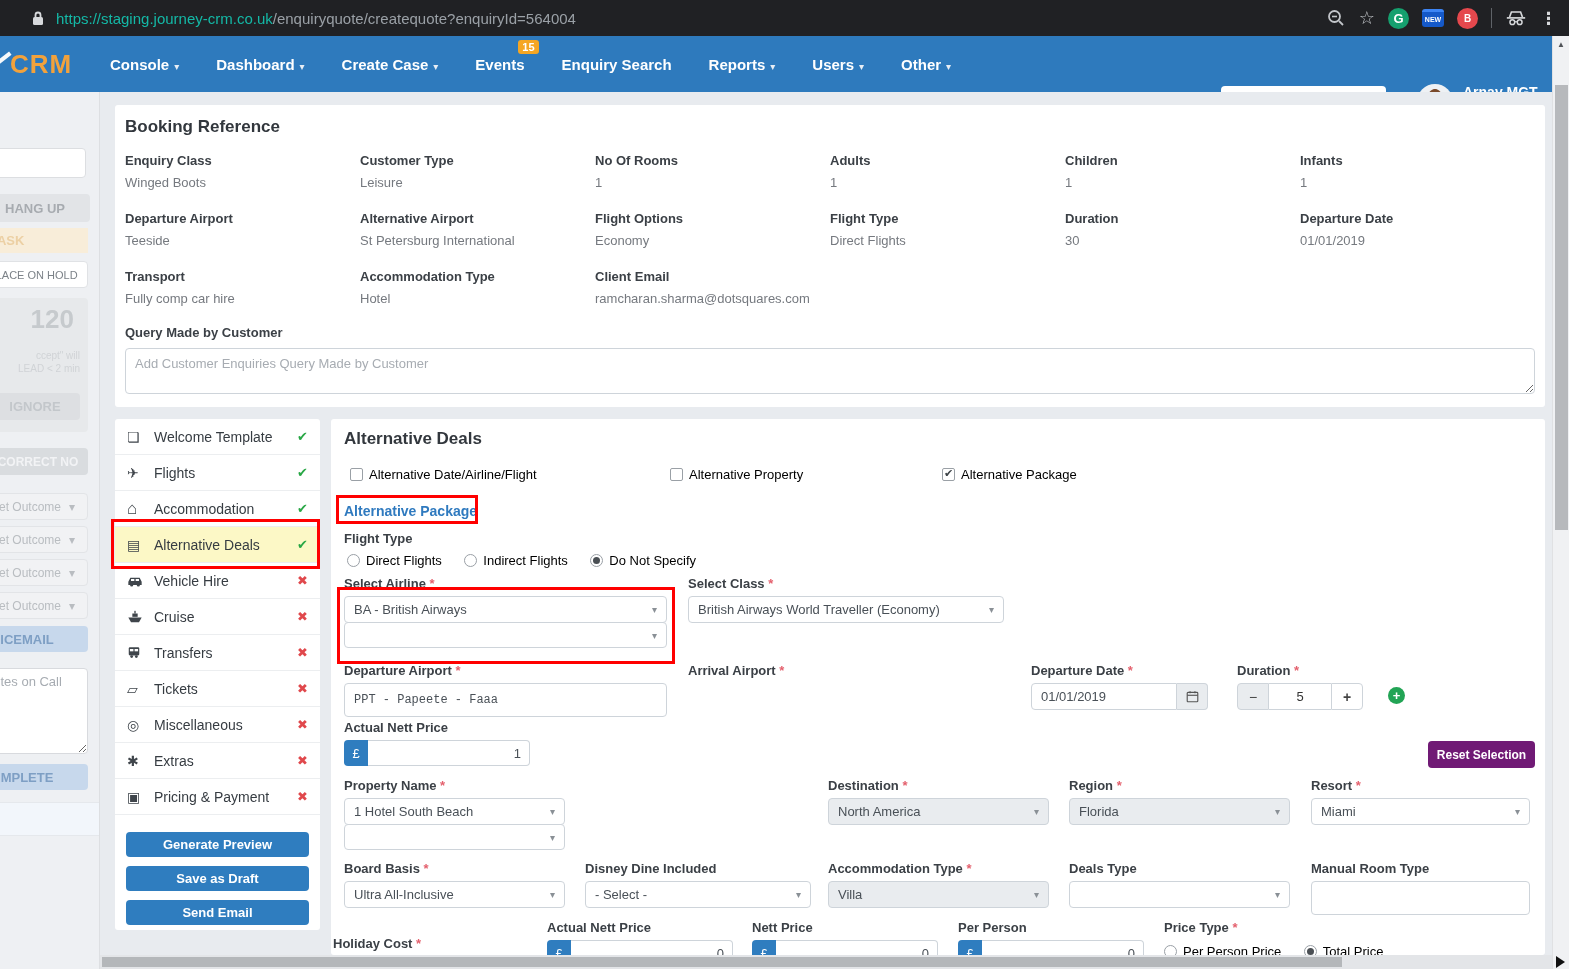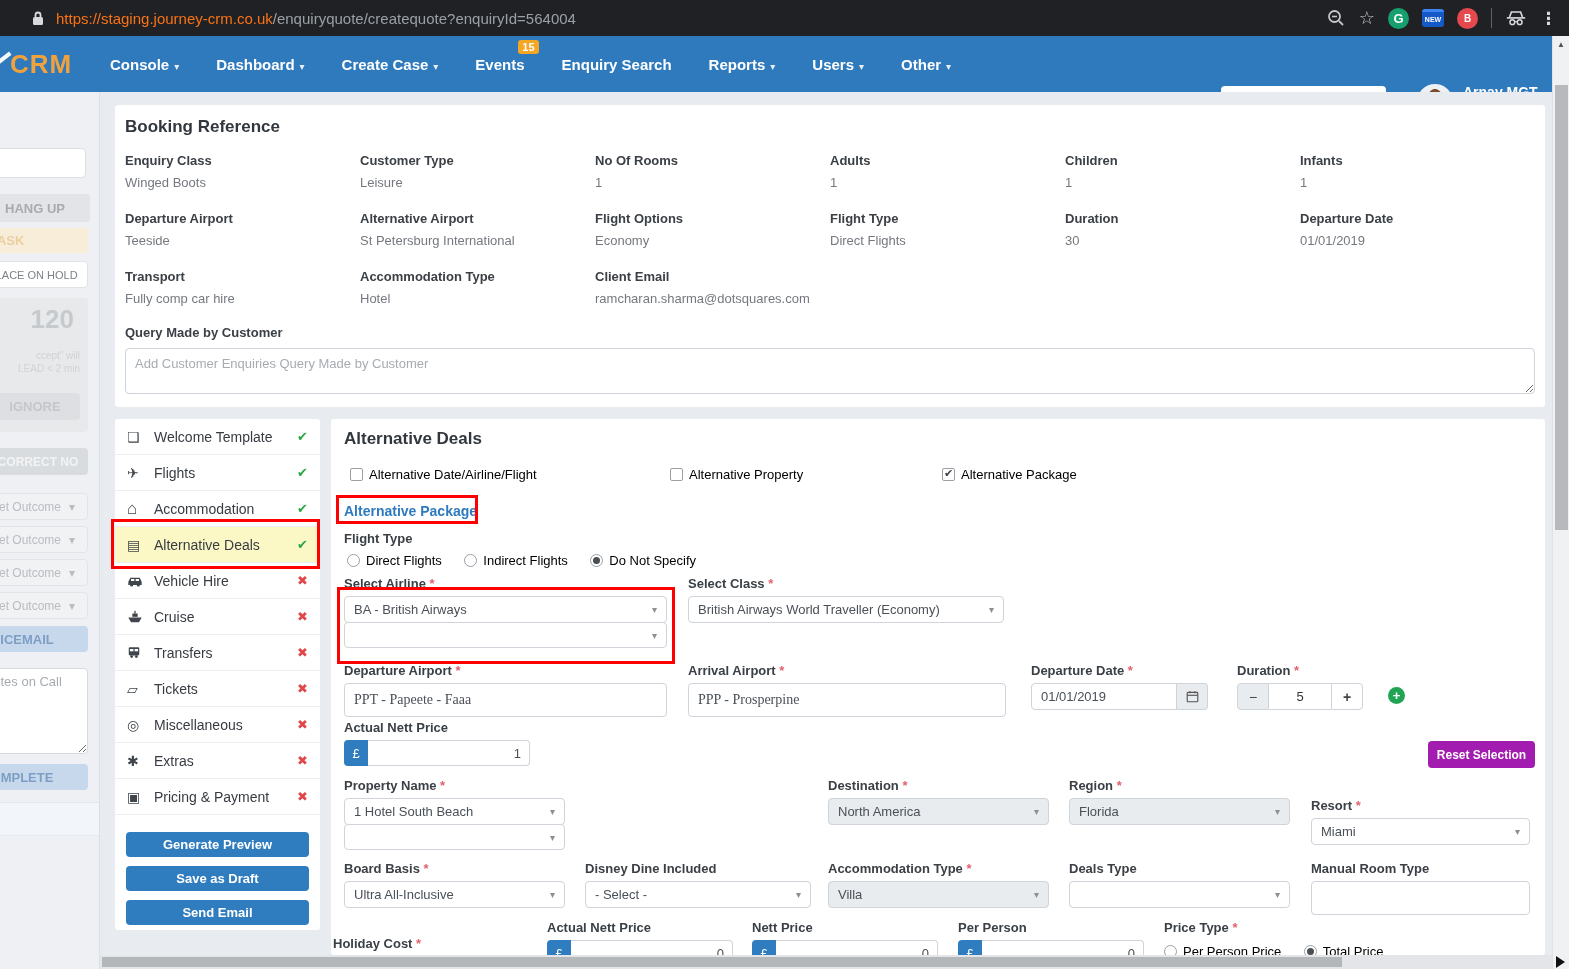--- a/index.html
+++ b/index.html
@@ -3,21 +3,21 @@
 <meta charset="utf-8">
 <style>
   * { margin:0; padding:0; box-sizing:border-box; }
   html,body { width:1569px; height:969px; overflow:hidden; background:#e8ebef;
               font-family:"Liberation Sans","DejaVu Sans",sans-serif; }
 
   
   .browser-bar { position:absolute; left:0; top:0; width:1569px; height:36px; background:#202124;
                  display:flex; align-items:center; }
   .url { margin-left:56px; font-size:15px; white-space:nowrap; }
-  .url .host { color:#f97316; }
+  .url .host { color:#14b8a6; }
   .url .path { color:#9aa0a6; }
   .lock { position:absolute; left:32px; top:10px; }
   .bicons { position:absolute; right:12px; top:0; height:36px; display:flex; align-items:center; gap:13px; }
   .bstar { color:#c3c6ca; font-size:18px; }
   .gram { width:21px; height:21px; border-radius:50%; background:#15a06e; color:#fff; font-weight:bold;
           font-size:13px; display:flex; align-items:center; justify-content:center; }
   .newb { width:22px; height:18px; border-radius:3px; background:#1559c9; color:#fff; font-weight:bold;
           font-size:7px; display:flex; align-items:center; justify-content:center; border-top:3px solid #3d85f5; }
   .redb { width:21px; height:21px; border-radius:50%; background:#e5484d; color:#fff; font-weight:bold;
           font-size:10px; display:flex; align-items:center; justify-content:center; }
@@ -86,22 +86,22 @@
 
   
   .formcard { left:231px; top:327px; width:1214px; height:536px; overflow:hidden; }
   .fgroup { position:absolute; }
   .flabel { font-size:13px; font-weight:bold; color:#3b4046; margin-bottom:5px; white-space:nowrap; }
   .req::after { content:" *"; color:#e4606d; }
   .sel { border:1px solid #ced4da; border-radius:4px; height:27px; display:flex; align-items:center;
          padding:0 9px; font-size:13px; color:#495057; background:#fff; cursor:pointer; }
   .sel .car { margin-left:auto; color:#8a9096; font-size:10px; }
   .sel.gray { background:#e9ecef; }
-  .inp { border:1px solid #ced4da; border-radius:4px; height:27px; padding:16px 9px; font-size:14px;
-         color:#495057; width:100%; font-family:Liberation Serif, serif; }
+  .inp { border:1px solid #ced4da; border-radius:4px; height:27px; padding:16px 9px; font-size:12px;
+         color:#495057; width:100%; font-family:Liberation Mono, monospace; }
   .money { display:flex; height:26px; }
   .money .cur { background:#2f7dbf; color:#fff; width:24px; display:flex; align-items:center; justify-content:center;
                 border-radius:4px 0 0 4px; font-size:13px; }
   .money input { flex:1; border:1px solid #ced4da; border-left:none; border-radius:0 4px 4px 0; text-align:right;
                  padding:0 8px; font-size:13px; color:#495057; font-family:"Liberation Sans",sans-serif; min-width:0; }
   .cb { display:inline-block; width:13px; height:13px; border:1px solid #9aa0a6; border-radius:2px; background:#fff;
         vertical-align:-2px; position:relative; cursor:pointer; }
   .cb.on::after { content:"✔"; position:absolute; left:1px; top:-2px; font-size:11px; color:#3c4247; }
   .radio { display:inline-block; width:13px; height:13px; border:1px solid #9aa0a6; border-radius:50%; background:#fff;
            vertical-align:-2px; position:relative; cursor:pointer; }
@@ -116,21 +116,21 @@
   .stepper .sb.plus { background:#fff; border-radius:0 4px 4px 0; font-weight:bold; }
   .stepper .sv { width:62px; border-top:1px solid #ced4da; border-bottom:1px solid #ced4da; display:flex;
                  align-items:center; justify-content:center; font-size:13px; color:#333; }
   .date-grp { display:flex; height:27px; }
   .date-grp input { flex:1; border:1px solid #ced4da; border-radius:4px 0 0 4px; padding:0 9px; font-size:13px;
                     color:#495057; min-width:0; font-family:"Liberation Sans",sans-serif; }
   .date-grp .cal { width:31px; background:#e9ecef; border:1px solid #ced4da; border-left:none; border-radius:0 4px 4px 0;
                    display:flex; align-items:center; justify-content:center; cursor:pointer; }
   .plus-circle { position:absolute; width:17px; height:17px; border-radius:50%; background:#22a455; color:#fff;
                  display:flex; align-items:center; justify-content:center; font-size:13px; font-weight:bold; cursor:pointer; }
-  .reset-btn { position:absolute; left:1097px; top:322px; width:107px; height:27px; background:#a21caf; color:#fff;
+  .reset-btn { position:absolute; left:1097px; top:322px; width:107px; height:27px; background:#701a75; color:#fff;
                border:none; border-radius:4px; font-size:12px; font-weight:bold; font-family:"Liberation Sans",sans-serif; cursor:pointer; }
   .cursor { position:absolute; left:1556px; top:956px; width:0; height:0; border-top:6px solid transparent;
             border-bottom:6px solid transparent; border-left:9px solid #111; z-index:99; }
 </style>
 </head>
 <body>
 
 <div class="browser-bar">
   <svg class="lock" width="12" height="16" viewBox="0 0 12 16">
     <rect x="1" y="7" width="10" height="8" rx="1.5" fill="#d7d9dc"></rect>
@@ -422,21 +422,20 @@
           <span class="car">▾</span>
         </div>
     </div>
 
     <div class="fgroup" style="left:13px;top:244px;width:323px;">
       <div class="flabel req">Departure Airport</div>
       <input class="inp" value="PPT - Papeete - Faaa" style="">
     </div>
     <div class="fgroup" style="left:357px;top:244px;width:318px;">
       <div class="flabel req">Arrival Airport</div>
-      <input class="inp" value="PPP - Prosperpine" style="">
     </div>
     <div class="fgroup" style="left:700px;top:244px;width:177px;">
       <div class="flabel req">Departure Date</div>
       <div class="date-grp">
         <input value="01/01/2019" style="">
         <span class="cal">
             <svg width="13" height="13" viewBox="0 0 16 16">
               <rect x="1.5" y="3" width="13" height="11.5" rx="1" fill="none" stroke="#555" stroke-width="1.4"></rect>
               <line x1="1.5" y1="6.5" x2="14.5" y2="6.5" stroke="#555" stroke-width="1.4"></line>
               <line x1="5" y1="1.5" x2="5" y2="4" stroke="#555" stroke-width="1.4"></line>
@@ -482,21 +481,21 @@
           <span class="car">▾</span>
         </div>
     </div>
     <div class="fgroup" style="left:738px;top:359px;width:221px;">
       <div class="flabel req">Region</div>
       <div class="sel gray">
           <span>Florida</span>
           <span class="car">▾</span>
         </div>
     </div>
-    <div class="fgroup" style="left:980px;top:379px;width:219px;">
+    <div class="fgroup" style="left:980px;top:359px;width:219px;">
       <div class="flabel req">Resort</div>
       <div class="sel">
           <span>Miami</span>
           <span class="car">▾</span>
         </div>
     </div>
 
     <div class="fgroup" style="left:13px;top:442px;width:221px;">
       <div class="flabel req">Board Basis</div>
       <div class="sel">

